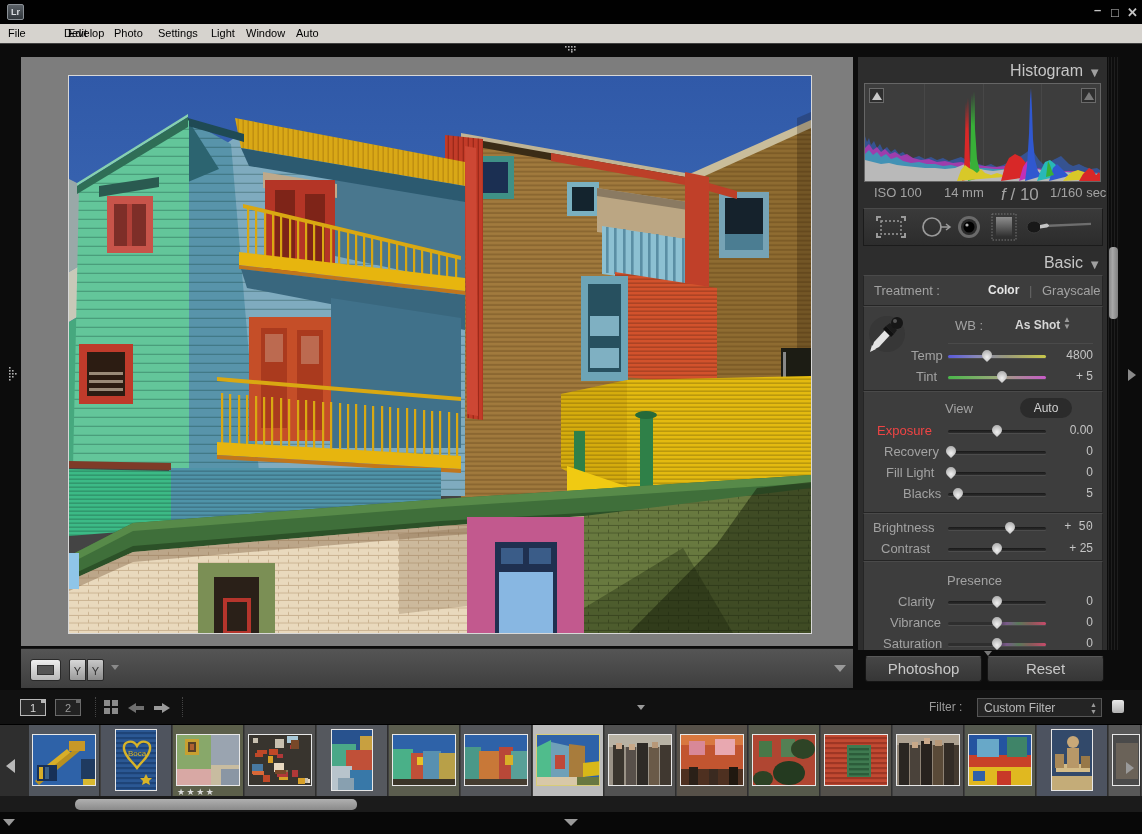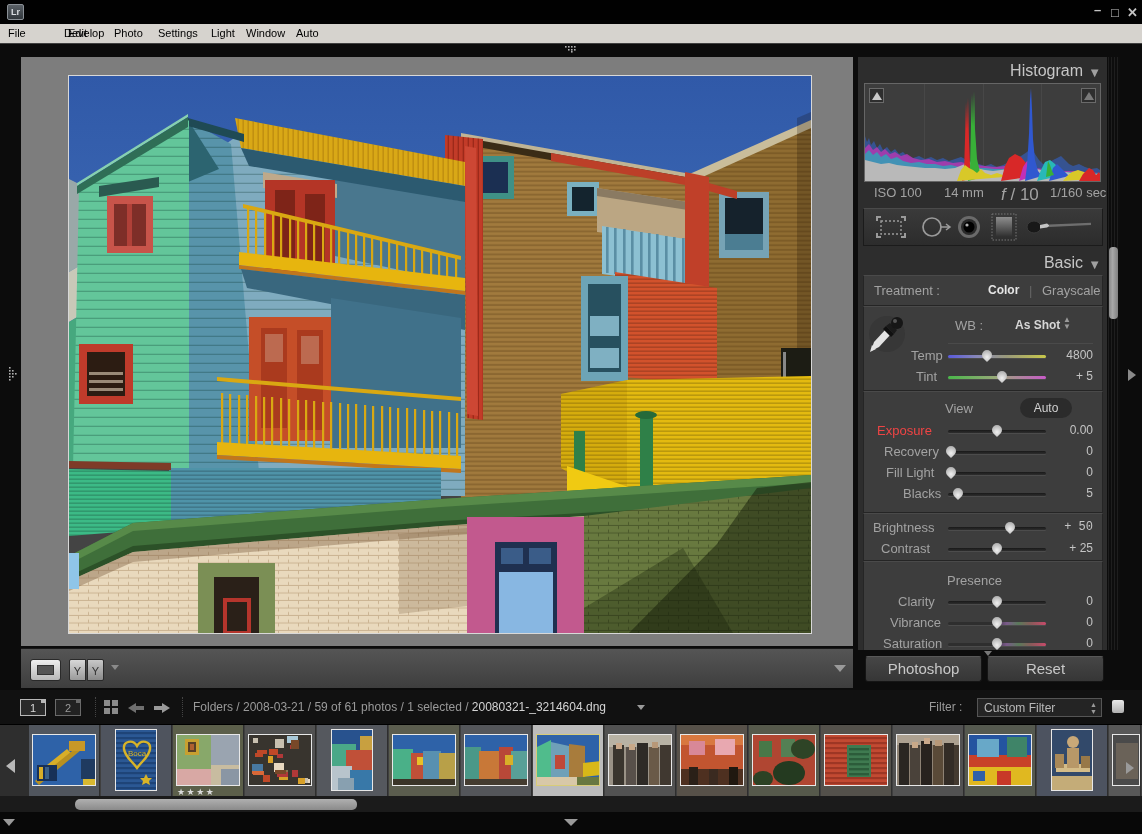--- a/index.html
+++ b/index.html
@@ -451,21 +451,20 @@
       <div style="position:absolute;left:95px;top:7px;width:1px;height:20px;border-left:1px dotted #444;"></div>
       <div style="position:absolute;left:104px;top:10px;width:6px;height:6px;background:#8a8a8a;"></div>
       <div style="position:absolute;left:112px;top:10px;width:6px;height:6px;background:#8a8a8a;"></div>
       <div style="position:absolute;left:104px;top:18px;width:6px;height:6px;background:#8a8a8a;"></div>
       <div style="position:absolute;left:112px;top:18px;width:6px;height:6px;background:#8a8a8a;"></div>
       <svg width="46" height="18" viewBox="0 0 46 18" style="position:absolute;left:126px;top:9px;">
         <path d="M10,4 L10,7 L18,7 L18,11 L10,11 L10,14 L2,9 Z" fill="#6f6f6f"></path>
         <path d="M36,4 L36,7 L28,7 L28,11 L36,11 L36,14 L44,9 Z" fill="#9a9a9a"></path>
       </svg>
       <div style="position:absolute;left:182px;top:7px;width:1px;height:20px;border-left:1px dotted #444;"></div>
-      <div style="position:absolute;left:193px;top:10px;color:#9a9a9a;font-size:12px;">Folders / 2008-03-21 / 59 of 61 photos / 1 selected / <span style="color:#d4d4d4;">20080321-_3214604.dng</span></div>
       <div style="position:absolute;left:637px;top:15px;width:0;height:0;border-left:4px solid transparent;border-right:4px solid transparent;border-top:5px solid #9a9a9a;"></div>
       <div style="position:absolute;left:929px;top:10px;color:#9a9a9a;font-size:12px;">Filter :</div>
       <div style="position:absolute;left:977px;top:8px;width:125px;height:19px;background:#242424;border:1px solid #555;color:#b8b8b8;font-size:12px;line-height:18px;"><span style="margin-left:6px;">Custom Filter</span><span style="position:absolute;right:4px;top:2px;color:#9a9a9a;font-size:7px;line-height:7px;">▲<br>▼</span></div>
       <div style="position:absolute;left:1112px;top:10px;width:12px;height:13px;background:linear-gradient(#e8e8e8,#b0b0b0);border-radius:2px;"></div>
     </div>
 
   <div id="filmstrip">
       <div class="cell" style="left:29px;width:71px;background:#51565e;border-right:1px solid #2e2e2e;">
         <div style="position:absolute;left:3px;top:9px;width:64px;height:52px;border:1px solid #e8e8e8;overflow:hidden;">
           <svg width="64" height="52" viewBox="0 0 64 52" style="display:block;">

